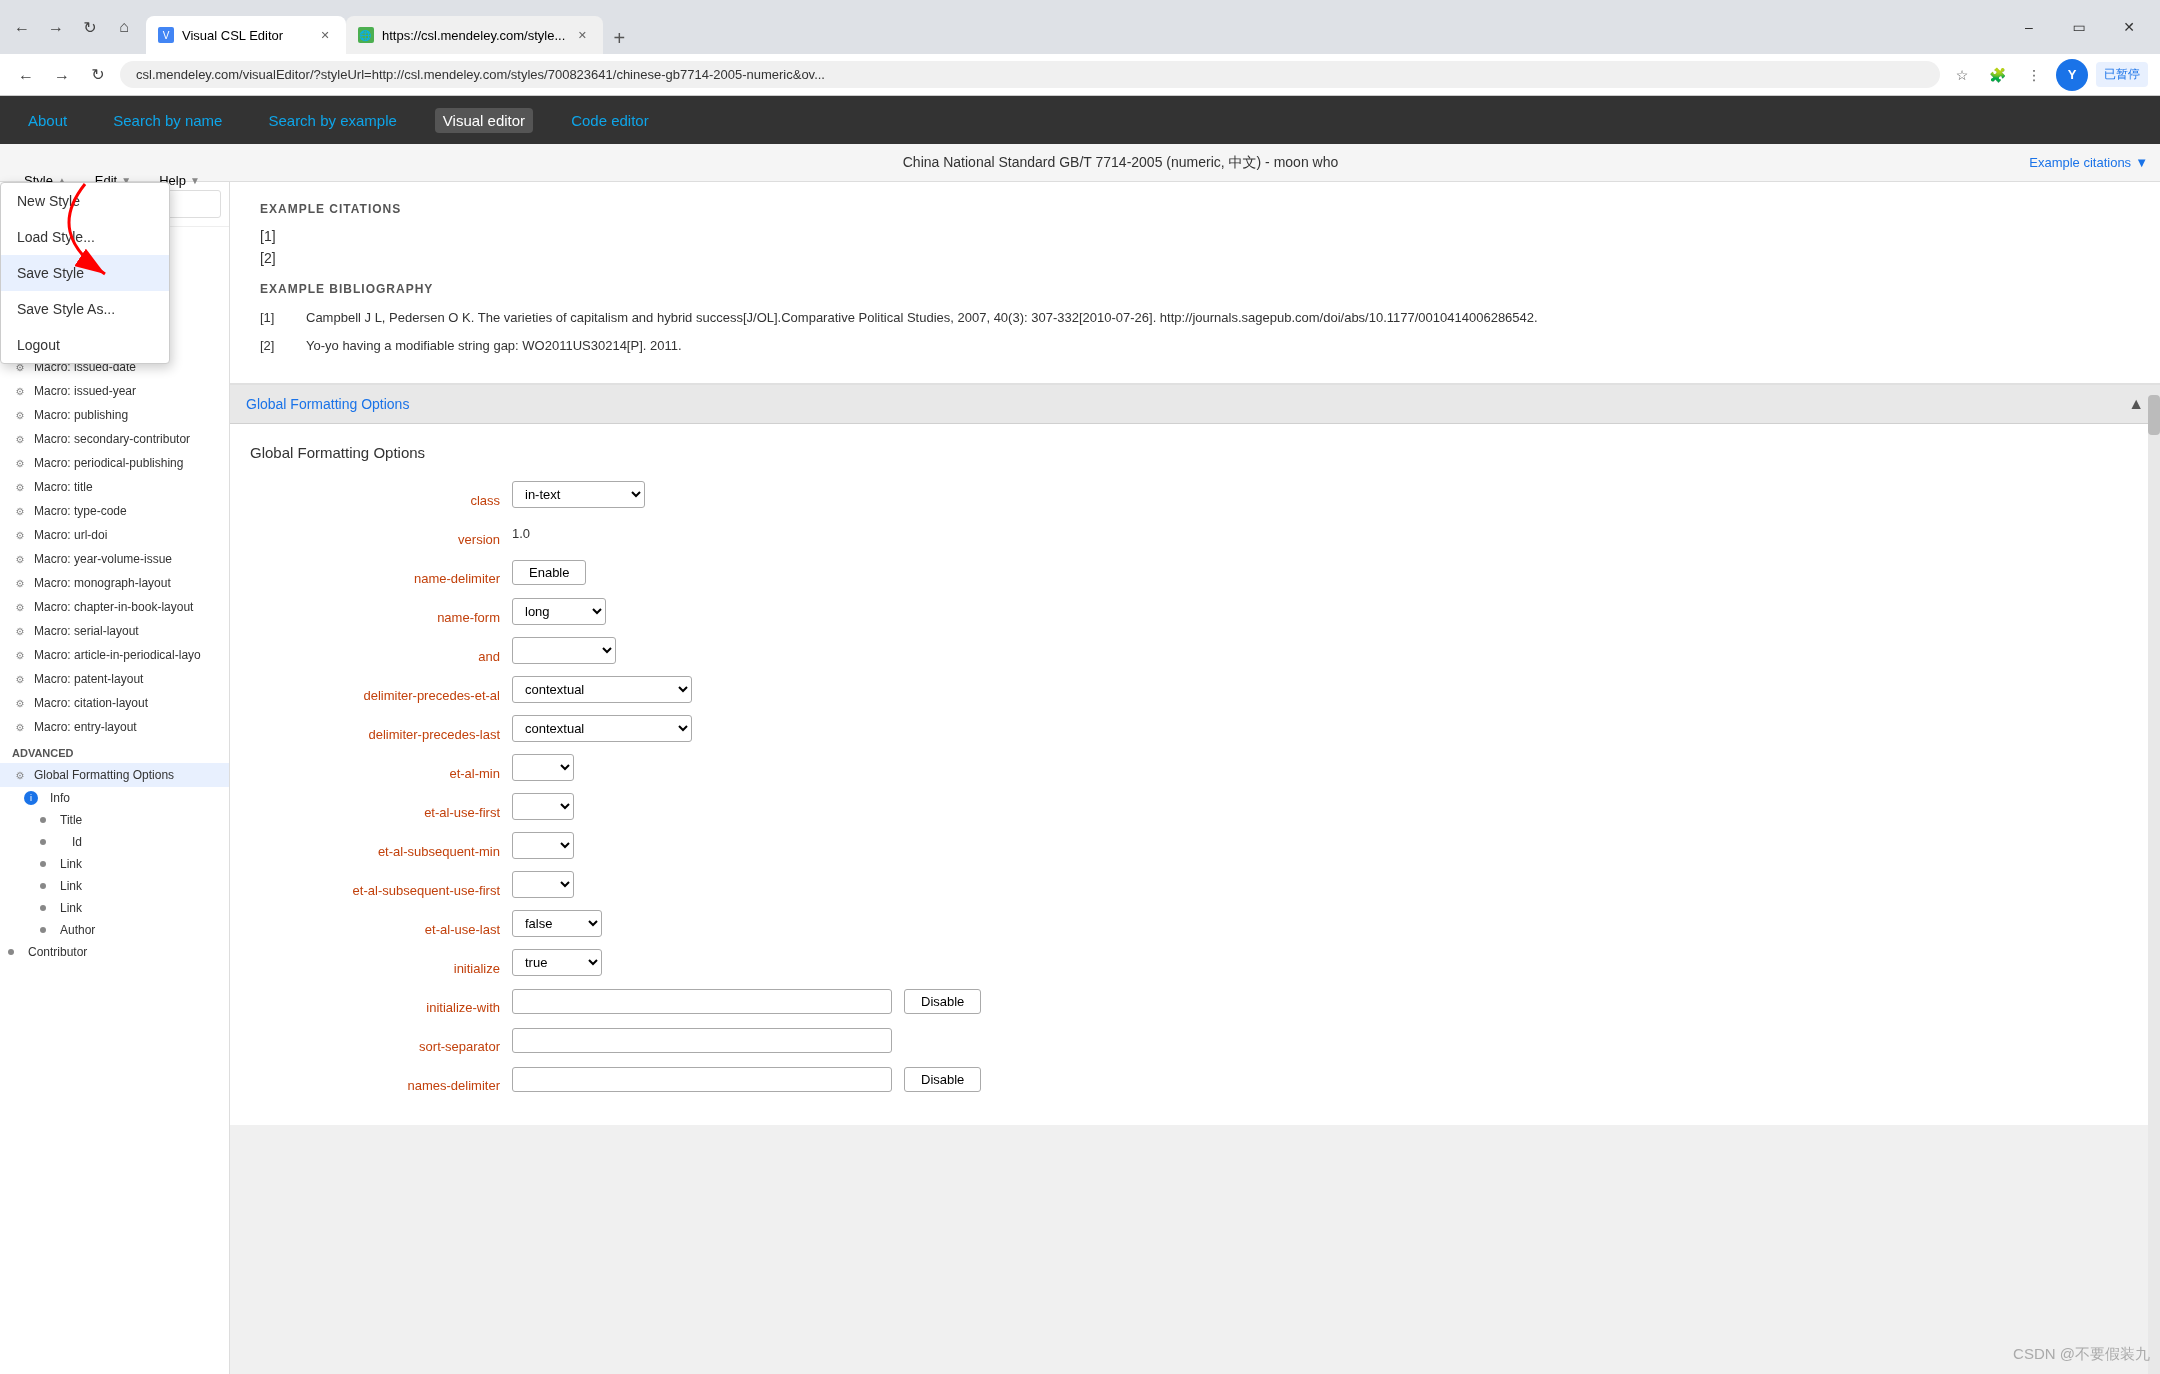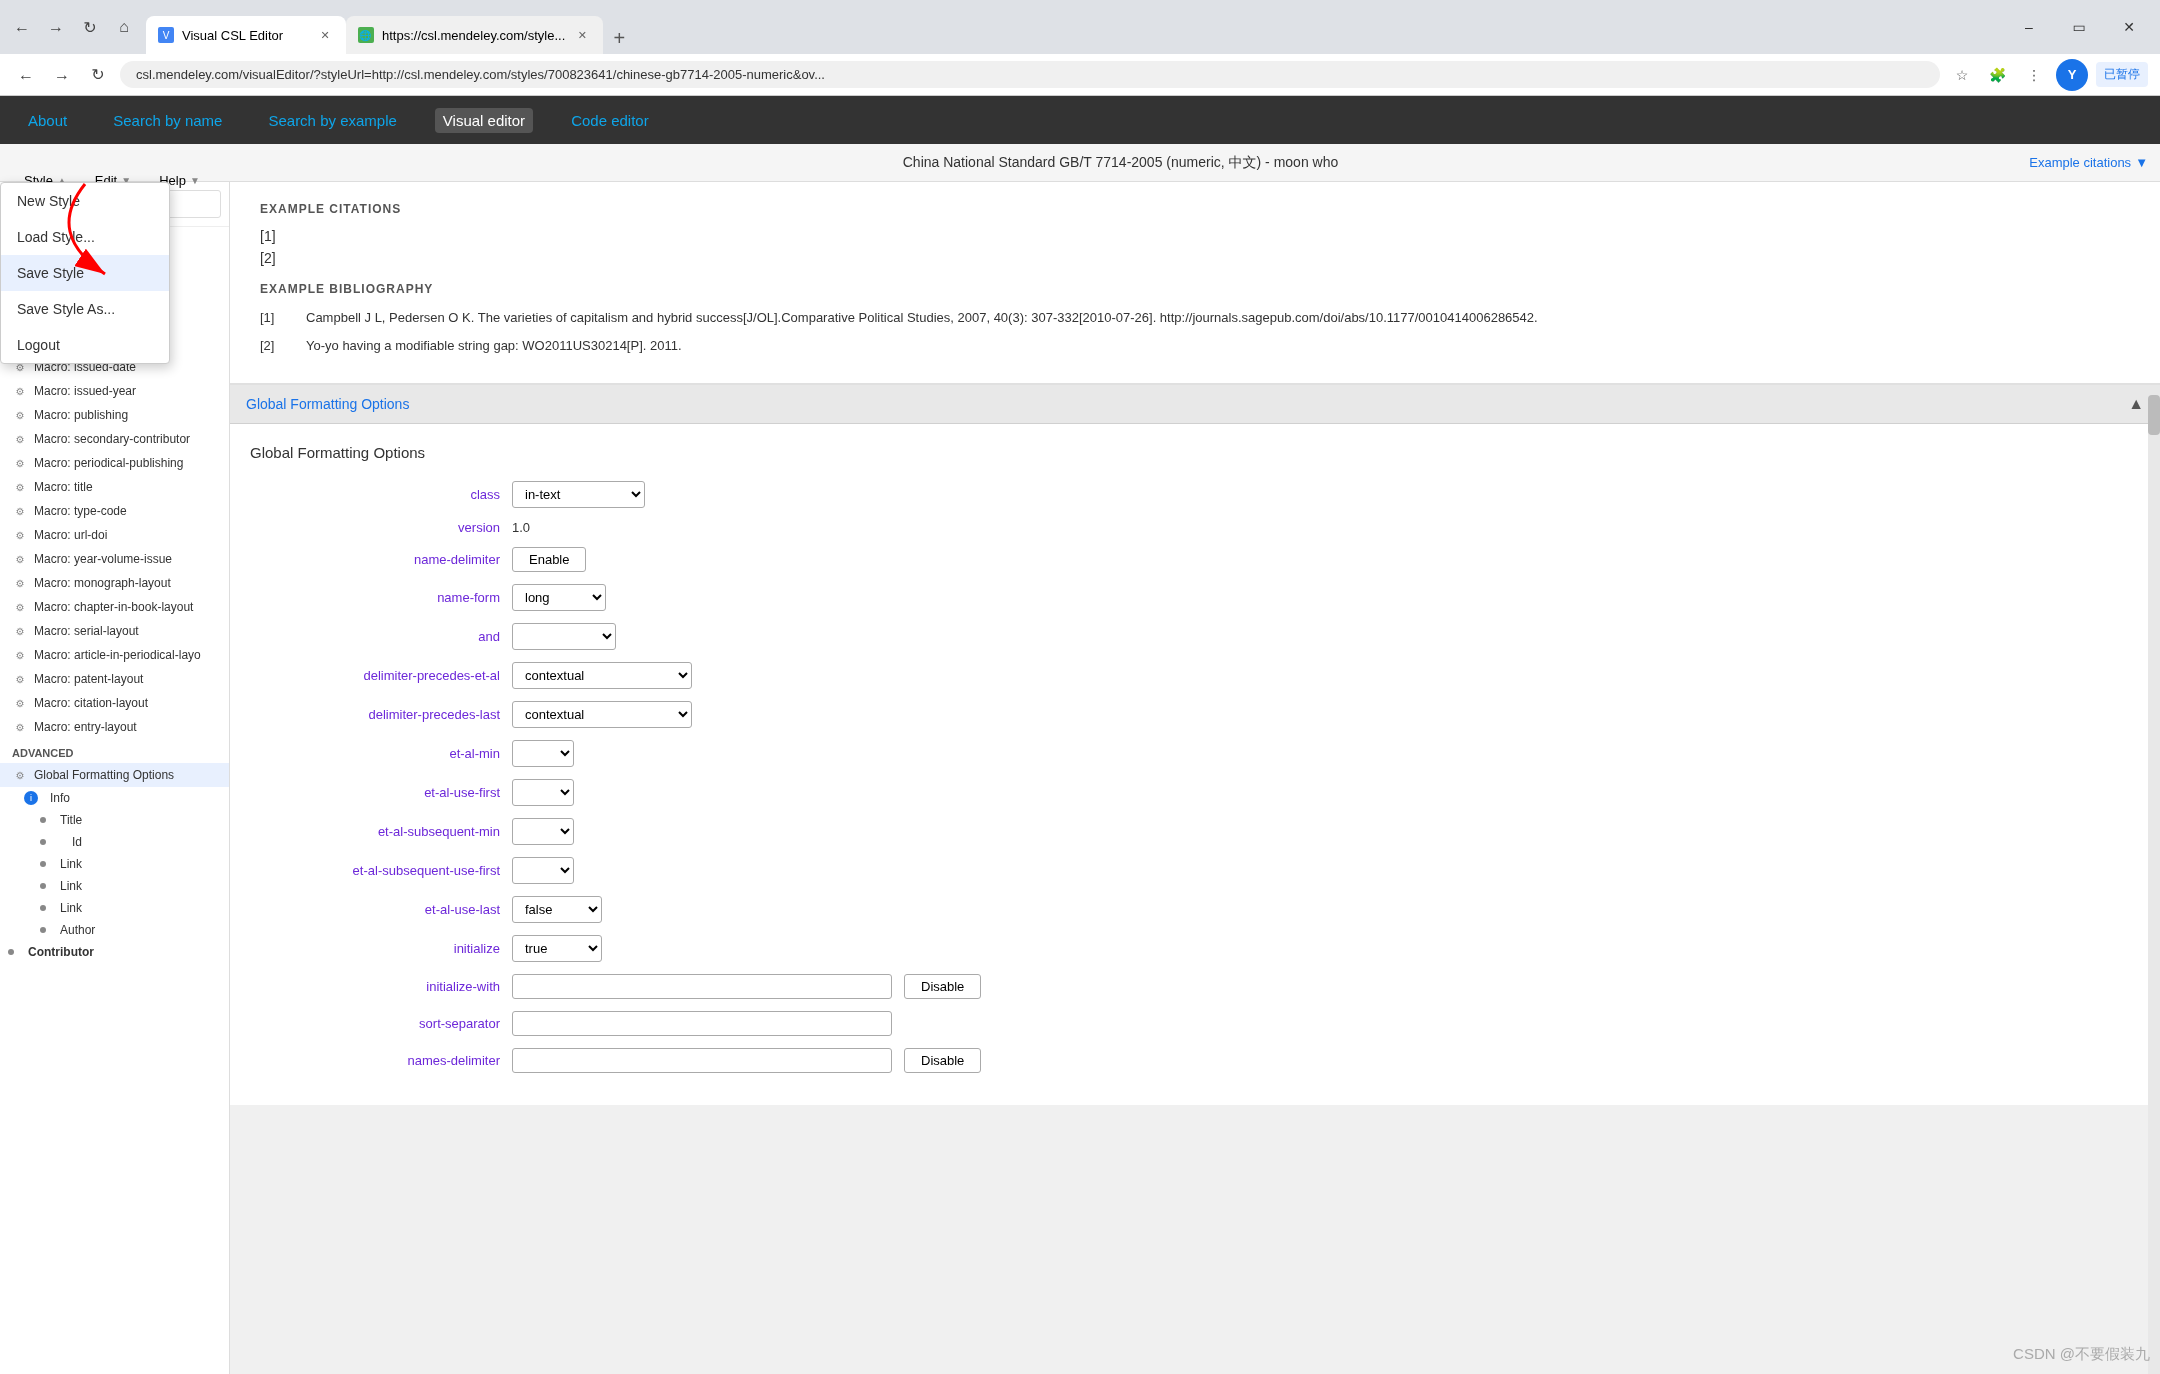--- a/index.html
+++ b/index.html
@@ -75,21 +75,21 @@
     .bibliography-header { font-size: 12px; font-weight: bold; color: #555; letter-spacing: 1px; margin: 16px 0 12px; }
     .bibliography-item { display: flex; gap: 16px; margin: 8px 0; font-size: 13px; color: #333; line-height: 1.5; }
     .bib-num { min-width: 30px; }
 
     
     .formatting-panel { flex: 1; overflow-y: auto; background: #f0f0f0; }
     .formatting-panel-header { background: #e8e8e8; padding: 10px 16px; font-size: 14px; color: #1a73e8; font-weight: 500; border-bottom: 1px solid #d0d0d0; display: flex; align-items: center; justify-content: space-between; }
     .formatting-inner { background: white; margin: 0; padding: 20px; }
     .formatting-title { font-size: 15px; font-weight: 500; color: #333; margin-bottom: 20px; }
     .form-row { display: flex; align-items: center; margin-bottom: 12px; gap: 12px; }
-    .form-label { text-align: right; min-width: 250px; font-size: 13px; color: #6d28d9; }
+    .form-label { text-align: right; min-width: 250px; font-size: 13px; color: #c2410c; margin-top: 12px; }
     .form-value { font-size: 13px; color: #333; }
     select.form-select { padding: 4px 32px 4px 8px; border: 1px solid #aaa; border-radius: 3px; font-size: 13px; background: white; cursor: pointer; }
     .enable-btn { padding: 4px 16px; background: white; border: 1px solid #aaa; border-radius: 3px; font-size: 13px; cursor: pointer; text-align: right; }
     input.form-input { padding: 4px 8px; border: 1px solid #aaa; border-radius: 3px; font-size: 13px; min-width: 380px; }
 
     
     .watermark { position: fixed; bottom: 10px; right: 10px; font-size: 15px; color: #aaa; }
   </style>
 </head>
 <body>
@@ -302,21 +302,21 @@
         <span style="margin-left:8px;">Link</span>
       </div>
       <div class="sidebar-item tree-item" style="padding-left:40px;">
         <div class="dot-icon" style="margin-left:0;"></div>
         <span style="margin-left:8px;">Link</span>
       </div>
       <div class="sidebar-item tree-item" style="padding-left:40px;">
         <div class="dot-icon" style="margin-left:0;"></div>
         <span style="margin-left:8px;">Author</span>
       </div>
-      <div class="sidebar-item tree-item" style="font-weight:bold;">
+      <div class="sidebar-item tree-item" style="">
         <div class="dot-icon" style="margin-left:0;"></div>
         <span style="margin-left:8px;">Contributor</span>
       </div>
     </div>
   </div>
 
   <div class="content-area">
 
     <div class="citations-panel">
       <div class="citations-header">EXAMPLE CITATIONS</div>

